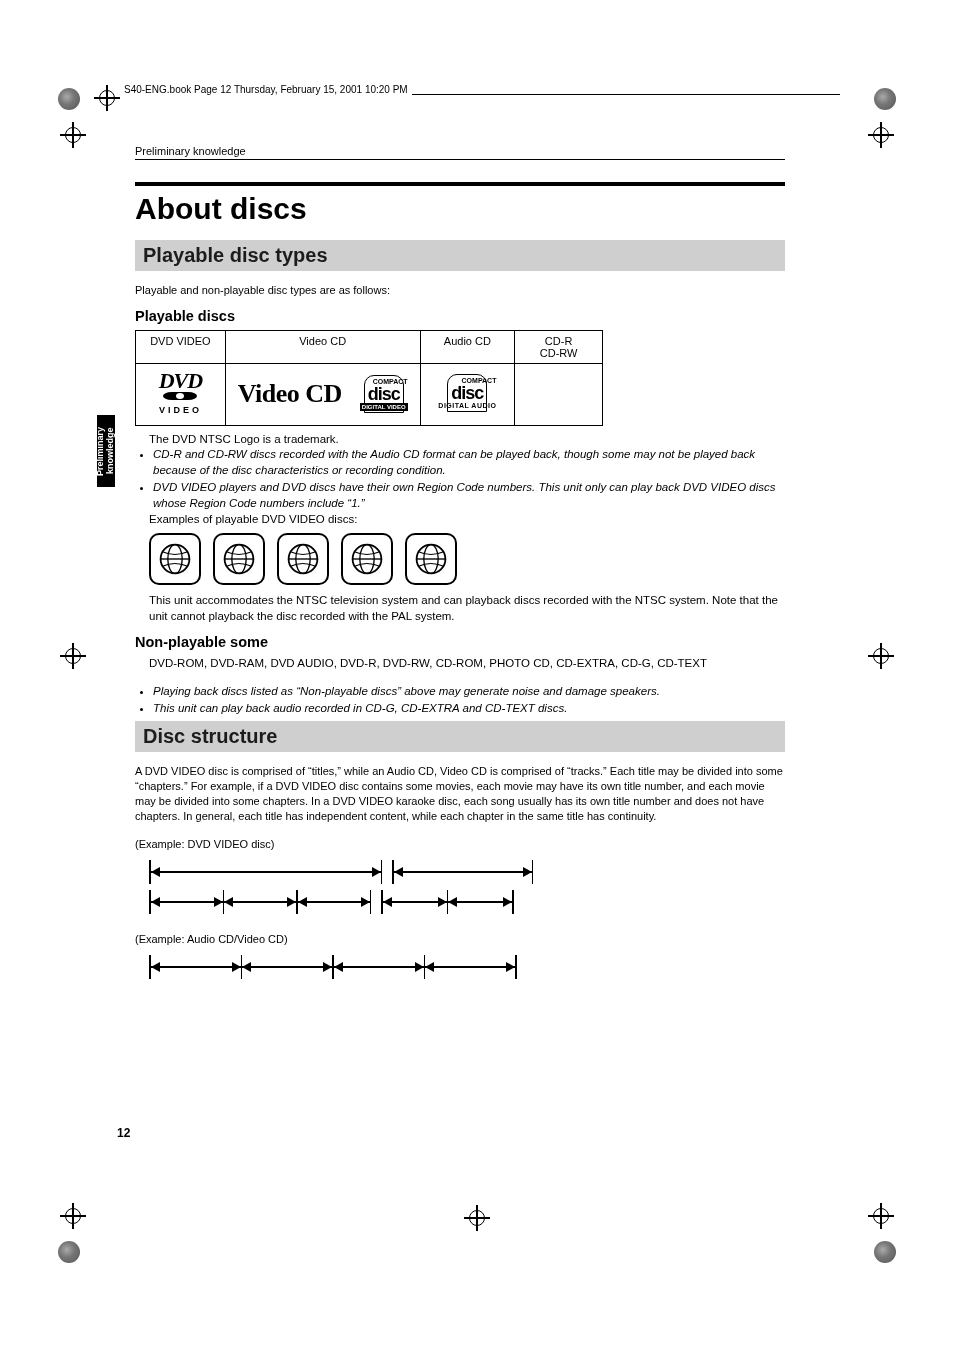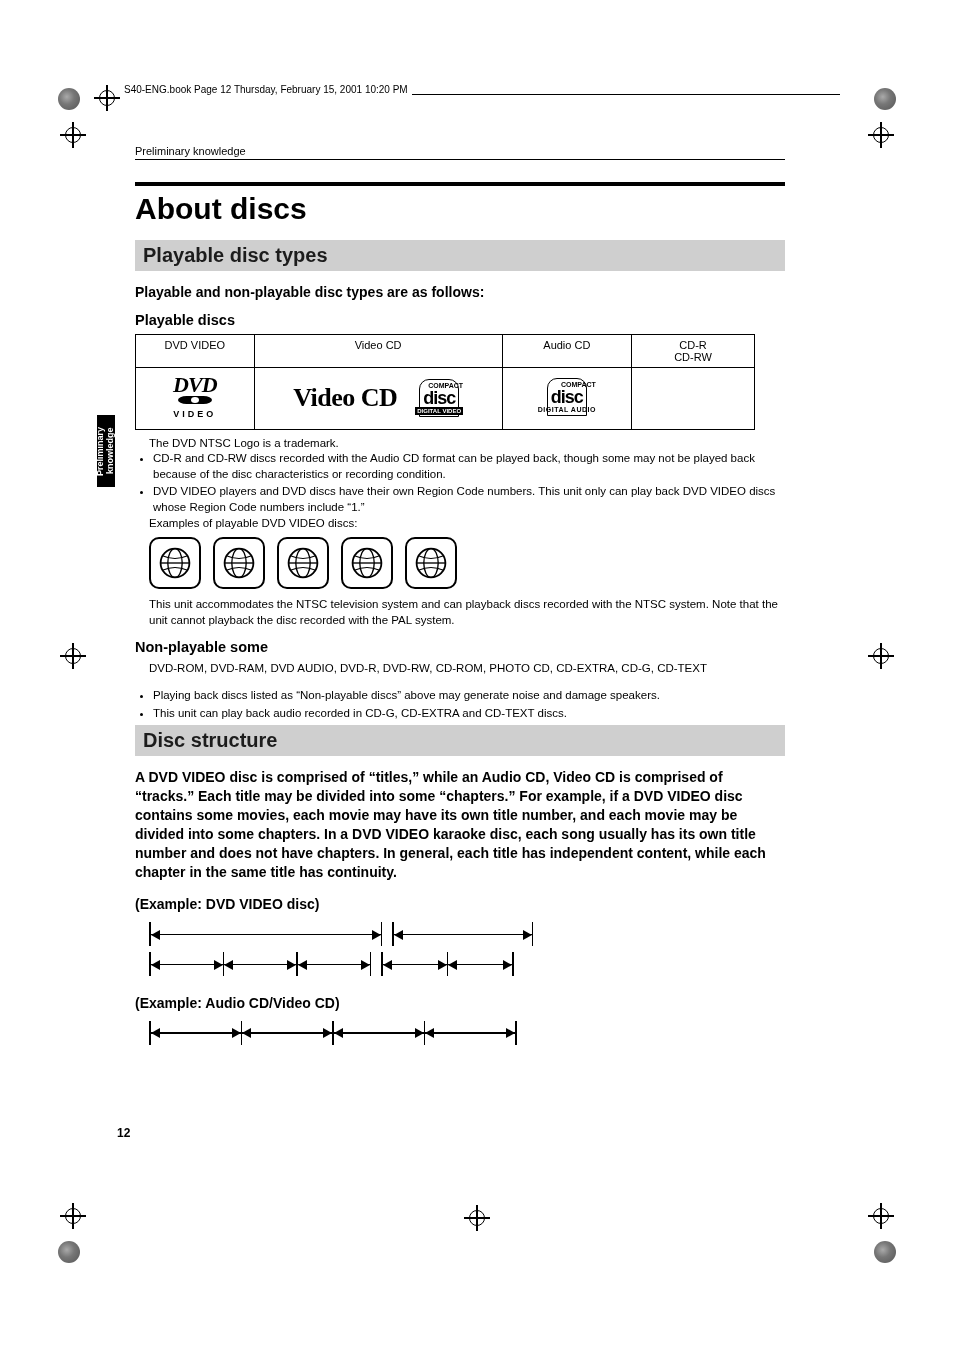--- a/index.html
+++ b/index.html
@@ -78,34 +78,33 @@
   .section-bar {
     background: #cfcfcf;
     color: #1c1c1c;
     font-size: 20px;
     font-weight: bold;
     padding: 4px 8px;
     margin: 4px 0 12px 0;
   }
 
   p.body, .body {
-    font-size: 14px;
+    font-size: 11px;
     line-height: 1.35;
-    font-weight: bold;
   }
 
   h3.sub {
     font-size: 14.5px;
     font-weight: bold;
     margin: 10px 0 6px 0;
   }
 
   table.disc-table {
     border-collapse: collapse;
-    width: 620px;
+    width: 468px;
   }
   table.disc-table th {
     border: 1px solid #000;
     font-size: 11px;
     font-weight: normal;
     padding: 4px 6px;
     text-align: center;
     vertical-align: top;
     height: 26px;
   }
@@ -120,20 +119,21 @@
     margin-left: 14px;
     font-size: 11.5px;
     line-height: 1.35;
   }
 
   ul.bullets {
     list-style: disc;
     margin-left: 18px;
     font-size: 11.5px;
     line-height: 1.35;
+    font-style: italic;
   }
   ul.bullets li { margin-bottom: 2px; }
   .examples-line { margin-left: 14px; font-size: 11.5px; }
 
   .globe-row { display:flex; gap: 12px; margin: 8px 0 8px 14px; }
   .globe-badge {
     width: 52px; height: 52px;
     border: 2.5px solid #000;
     border-radius: 10px;
     display:flex; align-items:center; justify-content:center;

